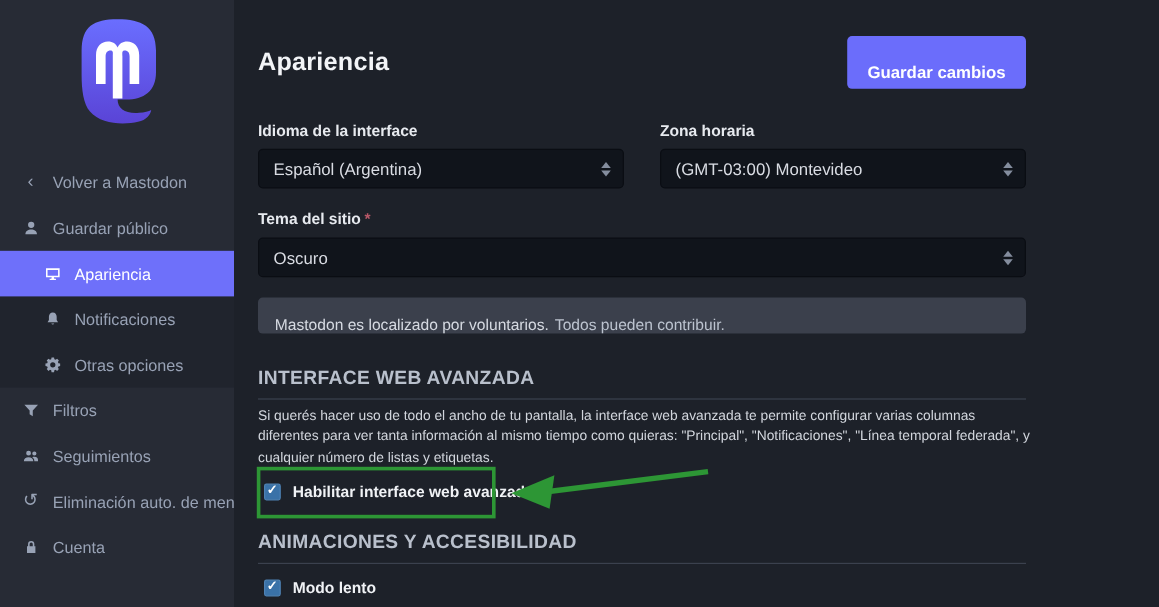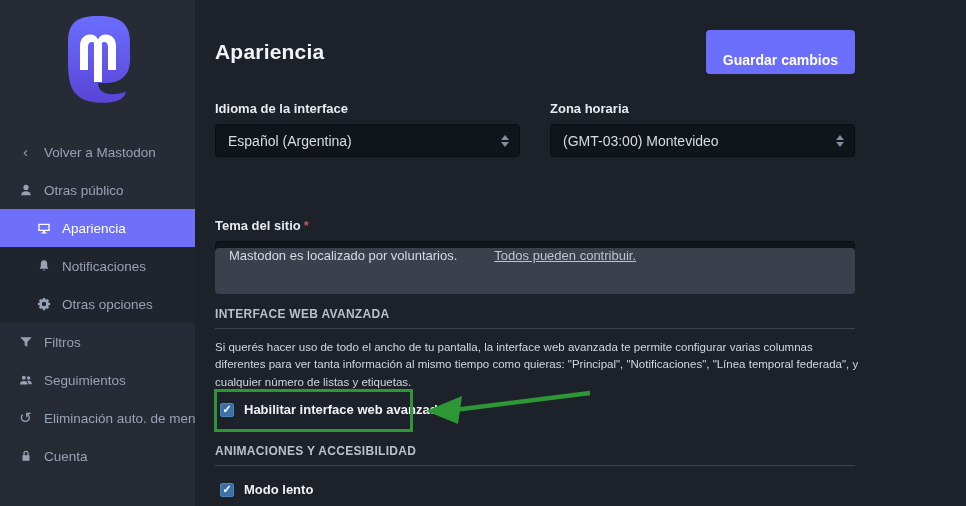--- a/index.html
+++ b/index.html
@@ -53,33 +53,33 @@
     display:flex; align-items:center; justify-content:space-between;
     padding:0 10px 0 12px; font-size:14px; color:#d9dce3; cursor:pointer;
   }
   .sel-arrows { display:flex; flex-direction:column; gap:2px; }
   .tri-up   { width:0; height:0; border-left:4px solid transparent; border-right:4px solid transparent; border-bottom:5px solid #848d9e; }
   .tri-down { width:0; height:0; border-left:4px solid transparent; border-right:4px solid transparent; border-top:5px solid #848d9e; }
 
   .row-2col { position:absolute; left:20px; top:101px; width:640px; display:flex; gap:30px; }
   .row-2col .col { width:313px; }
 
-  .theme-group { position:absolute; left:20px; top:175px; width:640px;margin-top:43px; }
+  .theme-group { position:absolute; left:20px; top:175px; width:640px; }
 
   .notice {
-    position:absolute; left:20px; top:248px; width:640px; height:46px;
-    background:#3b404c; border-radius:4px; display:flex; align-items:flex-start;
+    position:absolute; left:20px; top:248px; width:640px; height:30px;
+    background:#3b404c; border-radius:4px; display:flex; align-items:flex-end;
     padding:0 14px; font-size:13px; color:#d6dae2;
   }
-  .notice a { color:#bcc3cf; text-decoration:underline; cursor:pointer;margin-left:32px; }
+  .notice a { color:#bcc3cf; cursor:pointer; }
   .notice .txt { margin-right:5px; }
 
   .section-h {
     position:absolute; left:20px; width:640px;
-    font-size:12px; font-weight:bold; color:#b9c0cc; letter-spacing:.3px;
+    font-size:16px; font-weight:bold; color:#b9c0cc; letter-spacing:.3px;
     border-bottom:1px solid #3b414e; padding-bottom:7px;
   }
   .section-h.adv { top:307px; }
   .section-h.anim { top:444px; }
 
   .desc {
     position:absolute; left:20px; top:339px; width:646px;
     font-size:11.5px; line-height:1.5; color:#d2d6dd;
   }
 
@@ -121,21 +121,21 @@
     <div class="nav-item">
       <span class="ic glyph">‹</span>
       <span>Volver a Mastodon</span>
     </div>
     <div class="nav-item">
       <span class="ic">
         <svg viewBox="0 0 16 16">
             <path d="M8 2a3 3 0 1 1 0 6 3 3 0 0 1 0-6zM2.5 14c0-3 2.5-4.5 5.5-4.5s5.5 1.5 5.5 4.5z"></path>
           </svg>
       </span>
-      <span>Otras público</span>
+      <span>Guardar público</span>
     </div>
 
     <div class="submenu">
       <div class="nav-item selected">
         <span class="ic">
           <svg viewBox="0 0 16 16">
               <path fill-rule="evenodd" d="M1.5 3h13v8.5H9l.4 1.5H11v1.2H5V13h1.6L7 11.5H1.5zM3 4.5h10V10H3z"></path>
             </svg>
         </span>
         <span>Apariencia</span>

